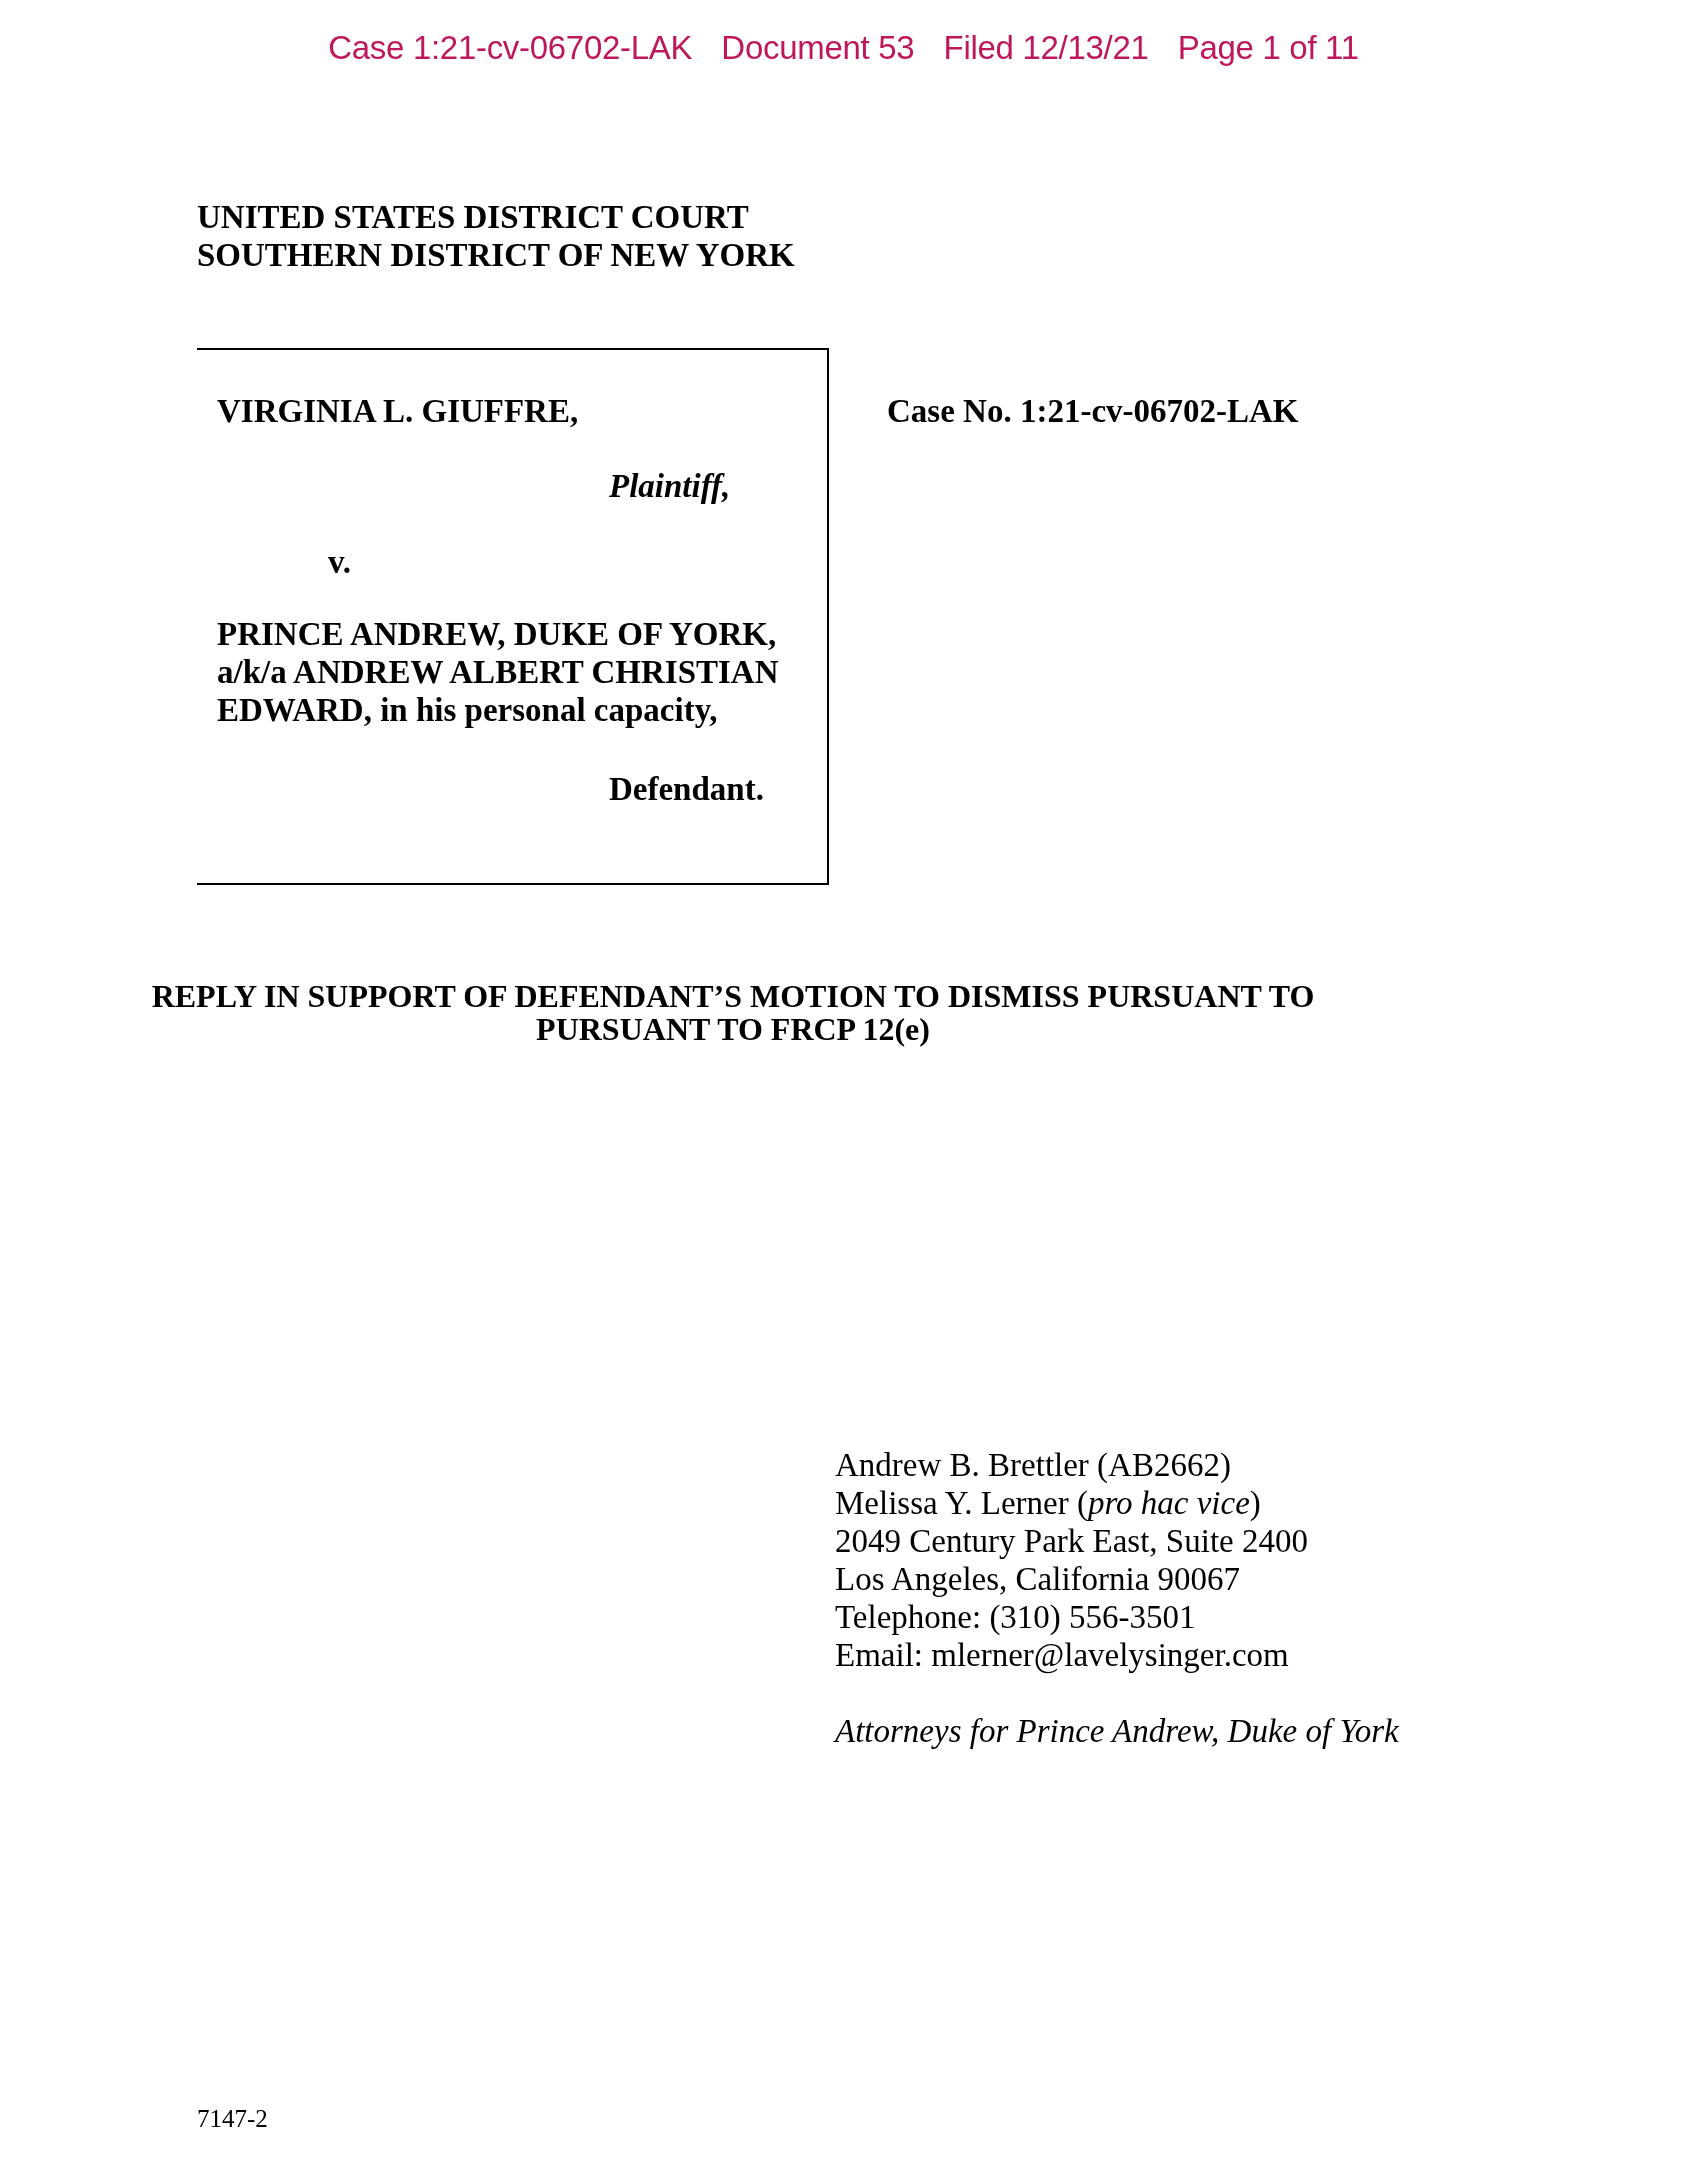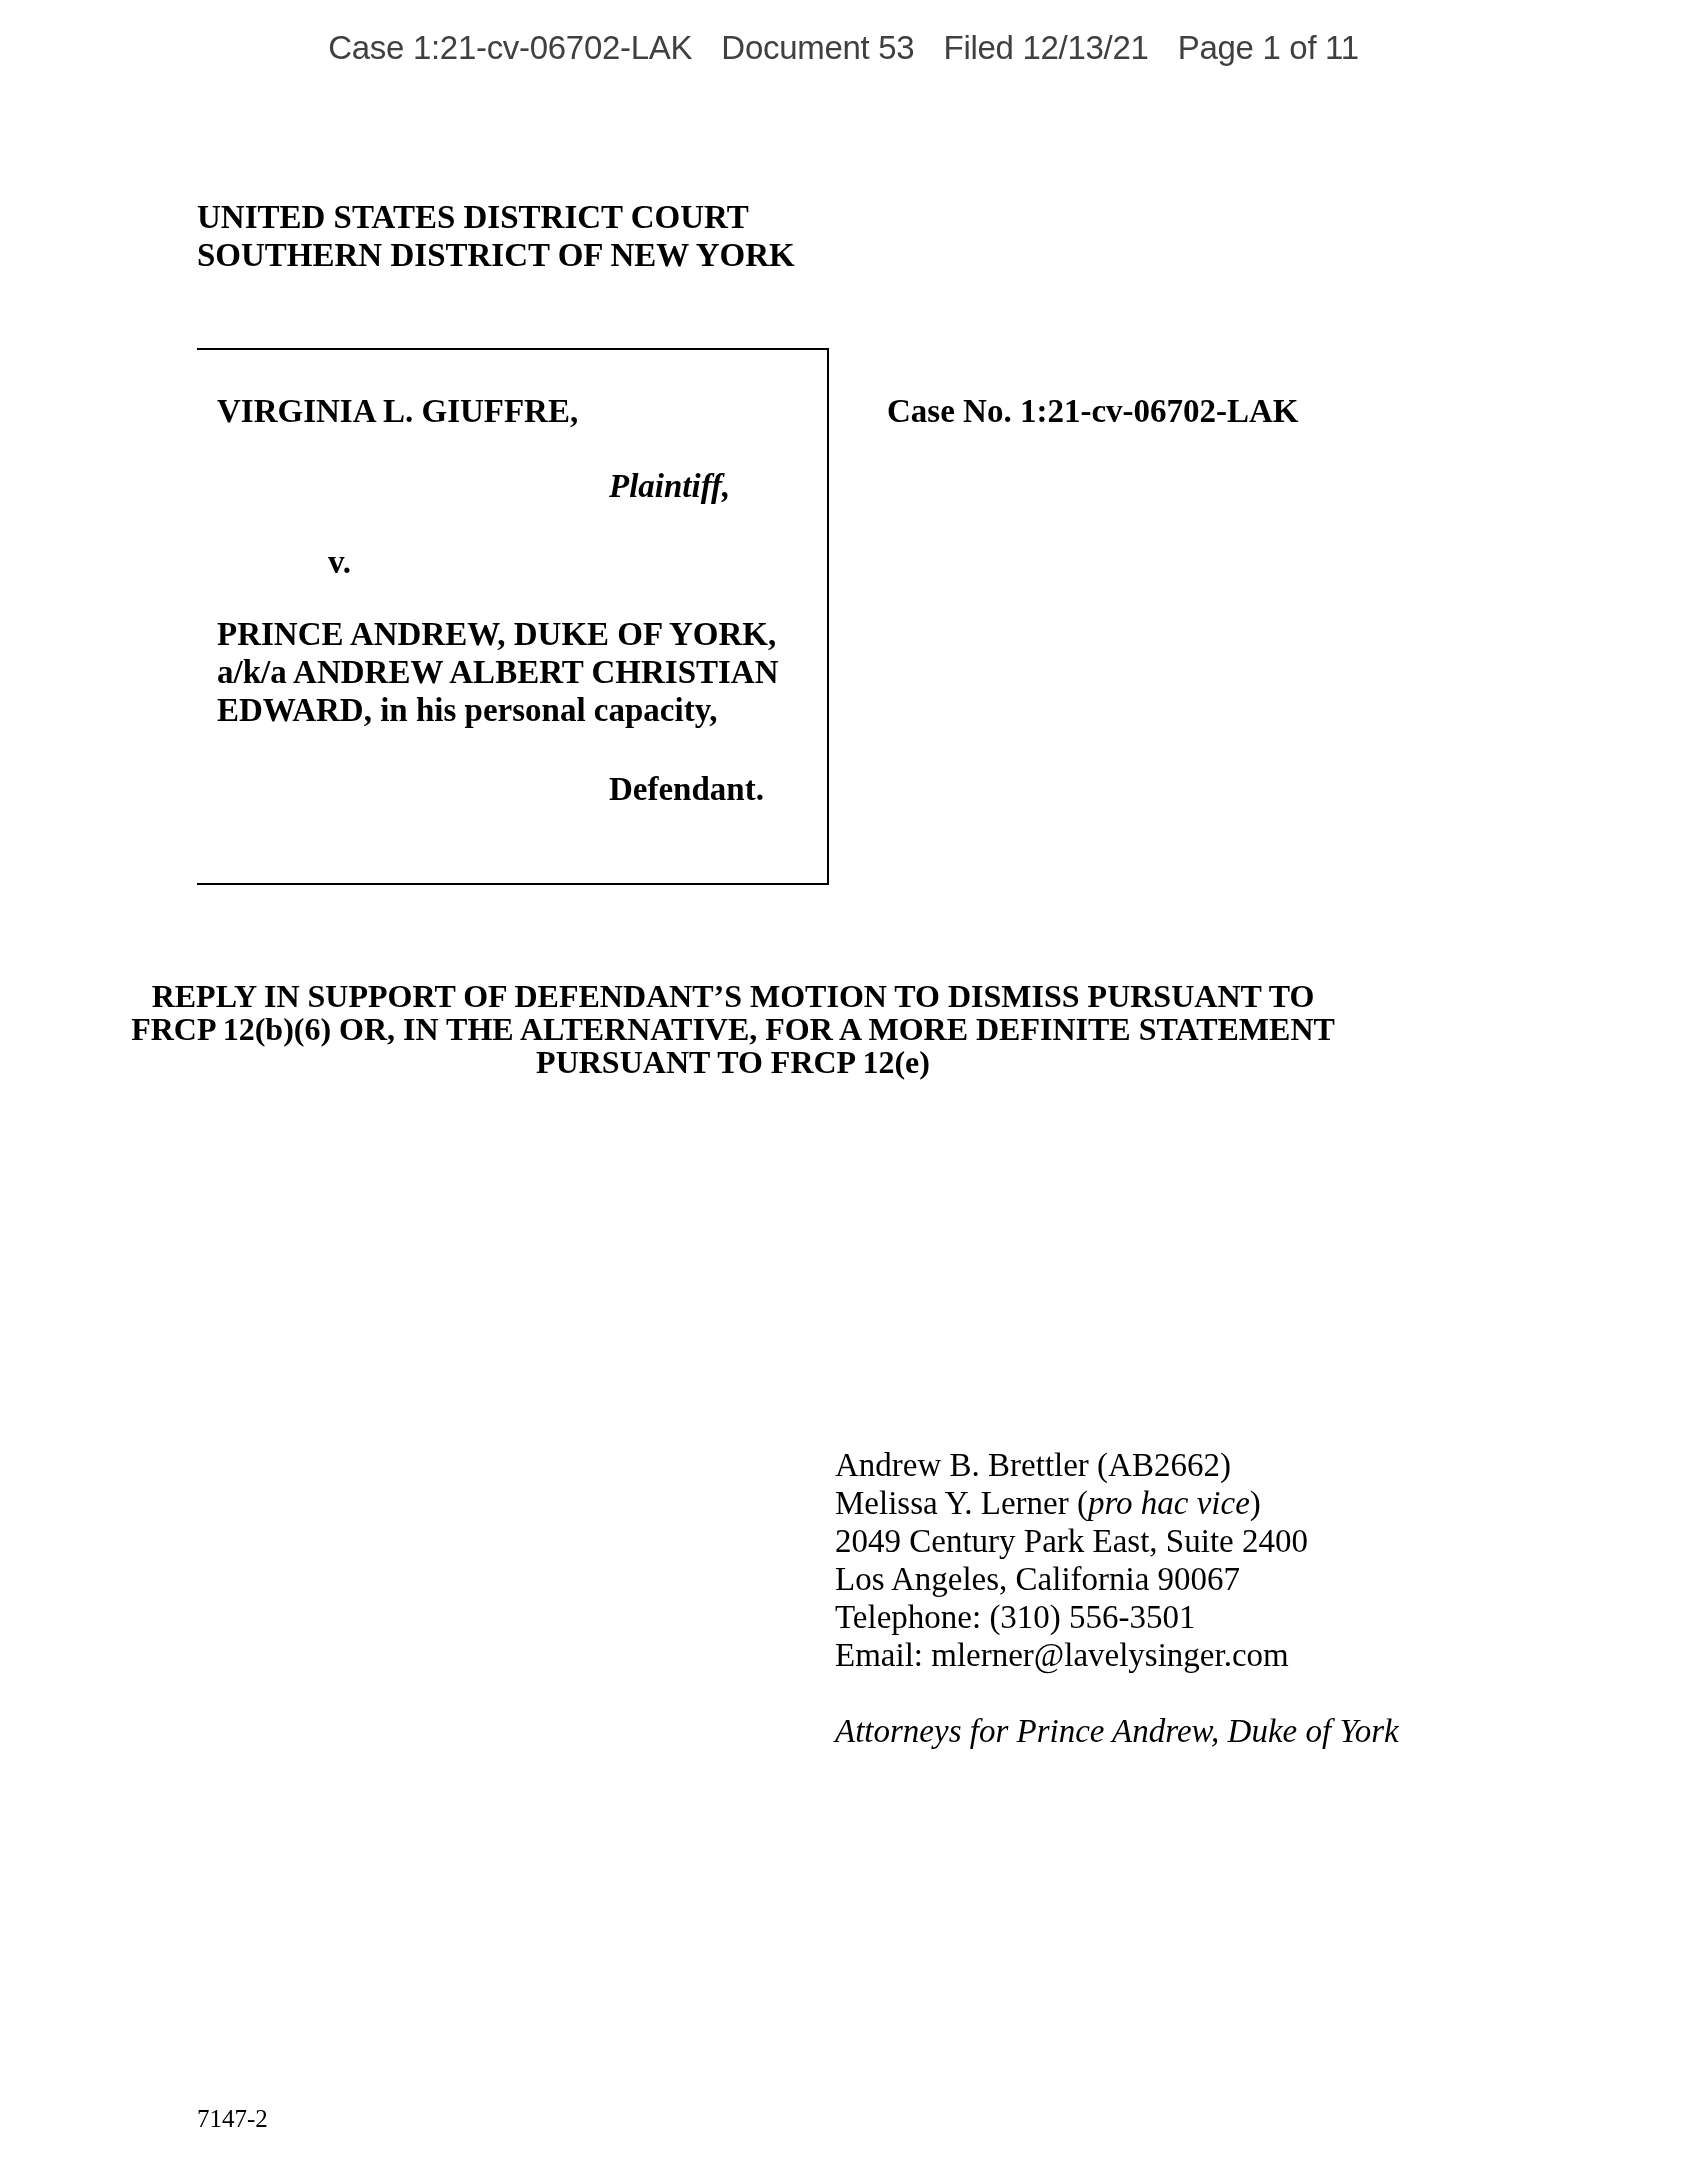--- a/index.html
+++ b/index.html
@@ -17,21 +17,21 @@
     }
     .abs { position: absolute; }
 
     .ecf-header {
       top: 29px;
       left: 0;
       width: 1687px;
       text-align: center;
       font-family: "Liberation Sans", "DejaVu Sans", sans-serif;
       font-size: 33px;
-      color: #404040;
+      color: #be185d;
       white-space: pre;
       letter-spacing: -0.3px;
     }
     .ecf-header span { margin: 0 14.6px; }
 
     .court {
       top: 198px;
       left: 197px;
       font-weight: bold;
       font-size: 33px;
@@ -112,21 +112,20 @@
   <div>PRINCE ANDREW, DUKE OF YORK,</div>
   <div>a/k/a ANDREW ALBERT CHRISTIAN</div>
   <div>EDWARD, in his personal capacity,</div>
 </div>
 <div class="abs party defendant-role">Defendant.</div>
 
 <div class="abs case-no">Case No. 1:21-cv-06702-LAK</div>
 
 <div class="abs title">
   <div>REPLY IN SUPPORT OF DEFENDANT’S MOTION TO DISMISS PURSUANT TO</div>
-  <div>FRCP 12(b)(6) OR, IN THE ALTERNATIVE, FOR A MORE DEFINITE STATEMENT</div>
   <div>PURSUANT TO FRCP 12(e)</div>
 </div>
 
 <div class="abs attorneys">
   <div>Andrew B. Brettler (AB2662)</div>
   <div><span>Melissa Y. Lerner (</span><span class="italic">pro hac vice</span><span>)</span></div>
   <div>2049 Century Park East, Suite 2400</div>
   <div>Los Angeles, California 90067</div>
   <div>Telephone: (310) 556-3501</div>
   <div>Email: mlerner@lavelysinger.com</div>

